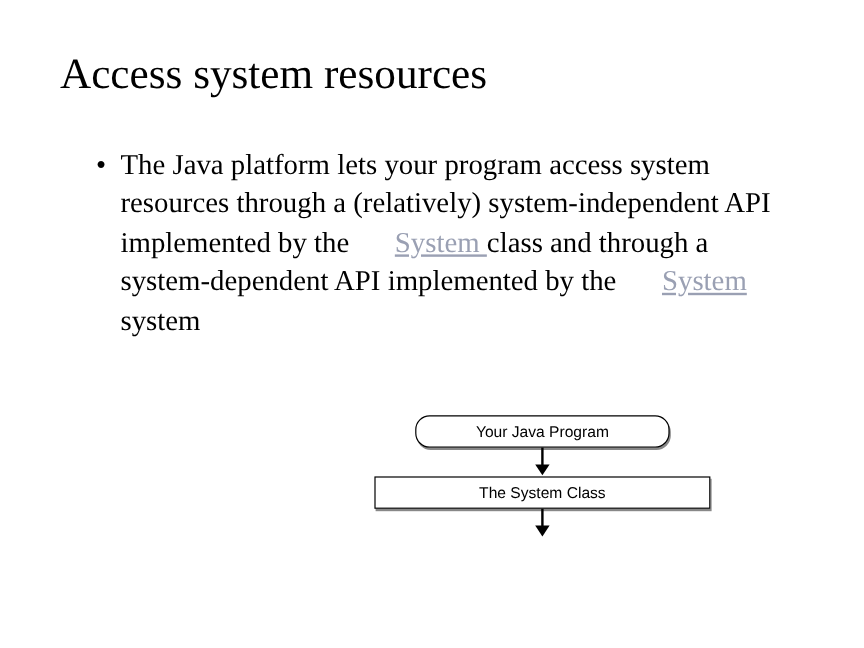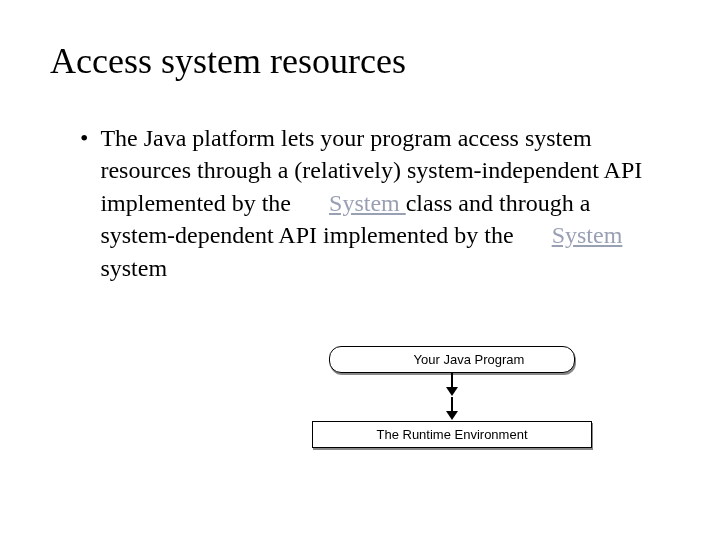--- a/index.html
+++ b/index.html
@@ -52,21 +52,20 @@
     border: 1px solid #000;
     background: #fff;
     padding: 5px 0;
     text-align: center;
     box-shadow: 1px 2px 0 #888;
   }
   .rounded {
     border-radius: 12px;
     width: 210px;
     margin: 0 auto;
-    padding-left: 34px;
   }
   .arrow-wrap {
     position: relative;
     height: 24px;
   }
   .arrow-line {
     position: absolute;
     left: 50%;
     top: 0;
     width: 2px;
@@ -99,18 +98,18 @@
     </div>
   </div>
 </div>
 
 <div class="diagram">
   <div class="dbox rounded">Your Java Program</div>
   <div class="arrow-wrap">
     <div class="arrow-line"></div>
       <div class="arrow-head"></div>
   </div>
+  <div class="dbox">The System Class</div>
   <div class="arrow-wrap">
     <div class="arrow-line"></div>
       <div class="arrow-head"></div>
   </div>
-  <div class="dbox">The Runtime Environment</div>
 </div>
 
 </body></html>

